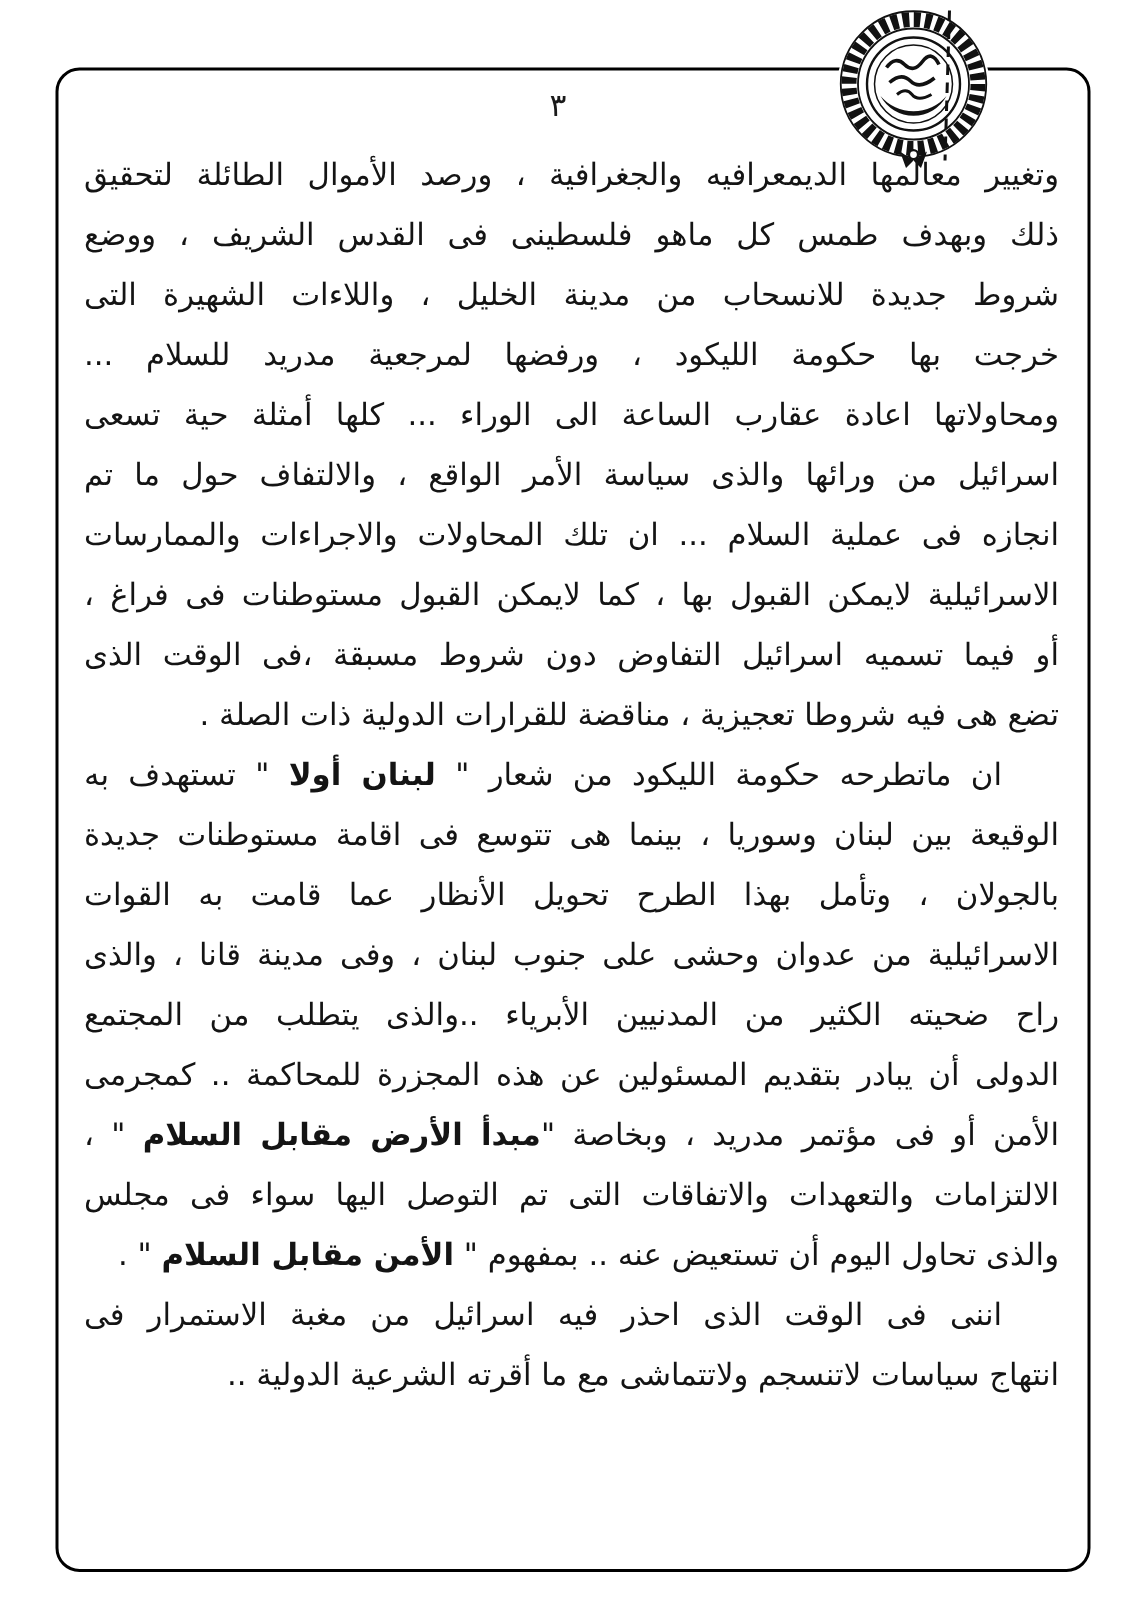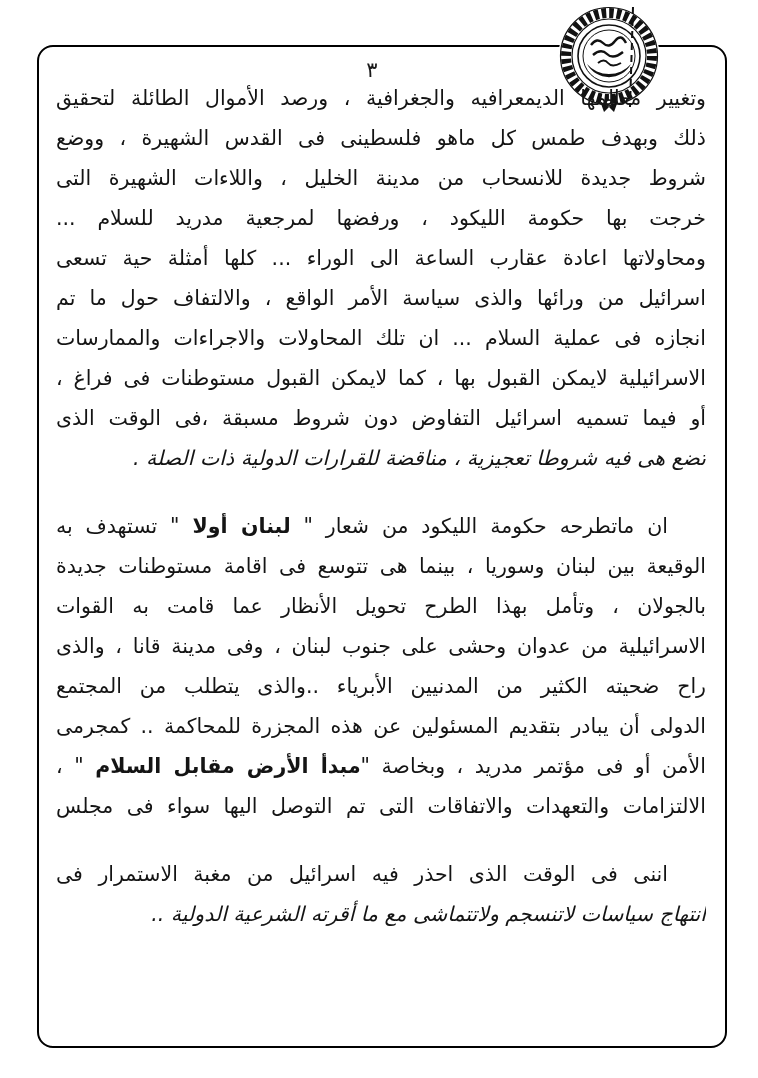--- a/index.html
+++ b/index.html
@@ -14,30 +14,30 @@
     border:2.5px solid #000000; border-radius:16px; box-sizing:border-box;
   }
   .page-number {
     position:absolute; top:58px; left:20px; width:704px;
     text-align:center; font-size:21px; color:#1a1a1a;
   }
   .emblem {
     position:absolute; left:556px; top:4px; width:106px; height:112px;
   }
   .text-block {
-    position:absolute; top:78px; right:52px; width:650px;
+    position:absolute; top:96px; right:52px; width:650px;
     direction:rtl; unicode-bidi:embed;
     font-size:20.5px; line-height:40px; color:#141414;
   }
   .line {
     height:40px; overflow:hidden;
     text-align:justify; text-align-last:justify;
   }
-  .line.end { text-align-last:auto;font-style:italic; }
-  .line.indent { padding-right:38px;margin-top:28px; }
+  .line.end { text-align-last:auto; }
+  .line.indent { padding-right:38px; }
   .bold { font-weight:bold; }
 </style>
 </head>
 <body>
 
 <div class="page">
 
   <div class="frame"></div>
 
   <div class="emblem">
@@ -55,34 +55,35 @@
       <path d="M44 97 l9 6 l9 -6 l-4 11 l-5 -5 l-5 5 z" fill="#111111"></path>
       <circle cx="53" cy="99" r="3" fill="#ffffff" stroke="#111111" stroke-width="1.5"></circle>
       <line x1="77" y1="3" x2="74" y2="103" stroke="#111111" stroke-width="2" stroke-dasharray="7 5"></line>
     </svg>
   </div>
 
   <div class="page-number">٣</div>
 
   <div class="text-block">
       <div class="line"><span>وتغيير معالمها الديمعرافيه والجغرافية ، ورصد الأموال الطائلة لتحقيق</span></div>
-      <div class="line"><span>ذلك وبهدف طمس كل ماهو فلسطينى فى القدس الشهيرة ، ووضع</span></div>
+      <div class="line"><span>ذلك وبهدف طمس كل ماهو فلسطينى فى القدس الشريف ، ووضع</span></div>
       <div class="line"><span>شروط جديدة للانسحاب من مدينة الخليل ، واللاءات الشهيرة التى</span></div>
       <div class="line"><span>خرجت بها حكومة الليكود ،  ورفضها لمرجعية مدريد للسلام ...</span></div>
       <div class="line"><span>ومحاولاتها اعادة عقارب الساعة الى الوراء ... كلها أمثلة حية   تسعى</span></div>
       <div class="line"><span>اسرائيل من ورائها والذى سياسة الأمر الواقع ،  والالتفاف حول ما تم</span></div>
       <div class="line"><span>انجازه فى عملية السلام ... ان تلك المحاولات والاجراءات والممارسات</span></div>
       <div class="line"><span>الاسرائيلية لايمكن القبول بها ، كما لايمكن القبول مستوطنات  فى فراغ ،</span></div>
       <div class="line"><span>أو فيما تسميه اسرائيل التفاوض دون شروط مسبقة ،فى الوقت الذى</span></div>
       <div class="line end"><span>تضع هى فيه شروطا تعجيزية ،  مناقضة للقرارات الدولية ذات الصلة .</span></div>
       <div class="line indent"><span>ان ماتطرحه حكومة الليكود من شعار " </span><span class="bold">لبنان أولا</span><span> "  تستهدف  به</span></div>
       <div class="line"><span>الوقيعة بين لبنان وسوريا ، بينما هى تتوسع فى اقامة مستوطنات جديدة</span></div>
       <div class="line"><span>بالجولان ، وتأمل بهذا الطرح تحويل الأنظار   عما قامت به القوات</span></div>
       <div class="line"><span>الاسرائيلية من عدوان وحشى على جنوب لبنان ، وفى مدينة قانا ،  والذى</span></div>
       <div class="line"><span>راح ضحيته الكثير من المدنيين الأبرياء ..والذى  يتطلب من المجتمع</span></div>
       <div class="line"><span>الدولى أن يبادر بتقديم المسئولين عن هذه المجزرة للمحاكمة .. كمجرمى</span></div>
       <div class="line"><span>الأمن أو فى مؤتمر مدريد ، وبخاصة  "</span><span class="bold">مبدأ الأرض مقابل السلام</span><span> " ،</span></div>
       <div class="line"><span>الالتزامات والتعهدات والاتفاقات التى تم التوصل اليها  سواء فى مجلس</span></div>
+      <div class="line end"><span>والذى تحاول اليوم أن تستعيض عنه ..  بمفهوم " </span><span class="bold">الأمن مقابل السلام</span><span> " .</span></div>
       <div class="line indent"><span>اننى فى الوقت الذى احذر فيه اسرائيل  من مغبة الاستمرار فى</span></div>
       <div class="line end"><span>انتهاج سياسات لاتنسجم ولاتتماشى  مع ما أقرته الشرعية الدولية ..</span></div>
     </div>
 
 </div>
 
 </body></html>

